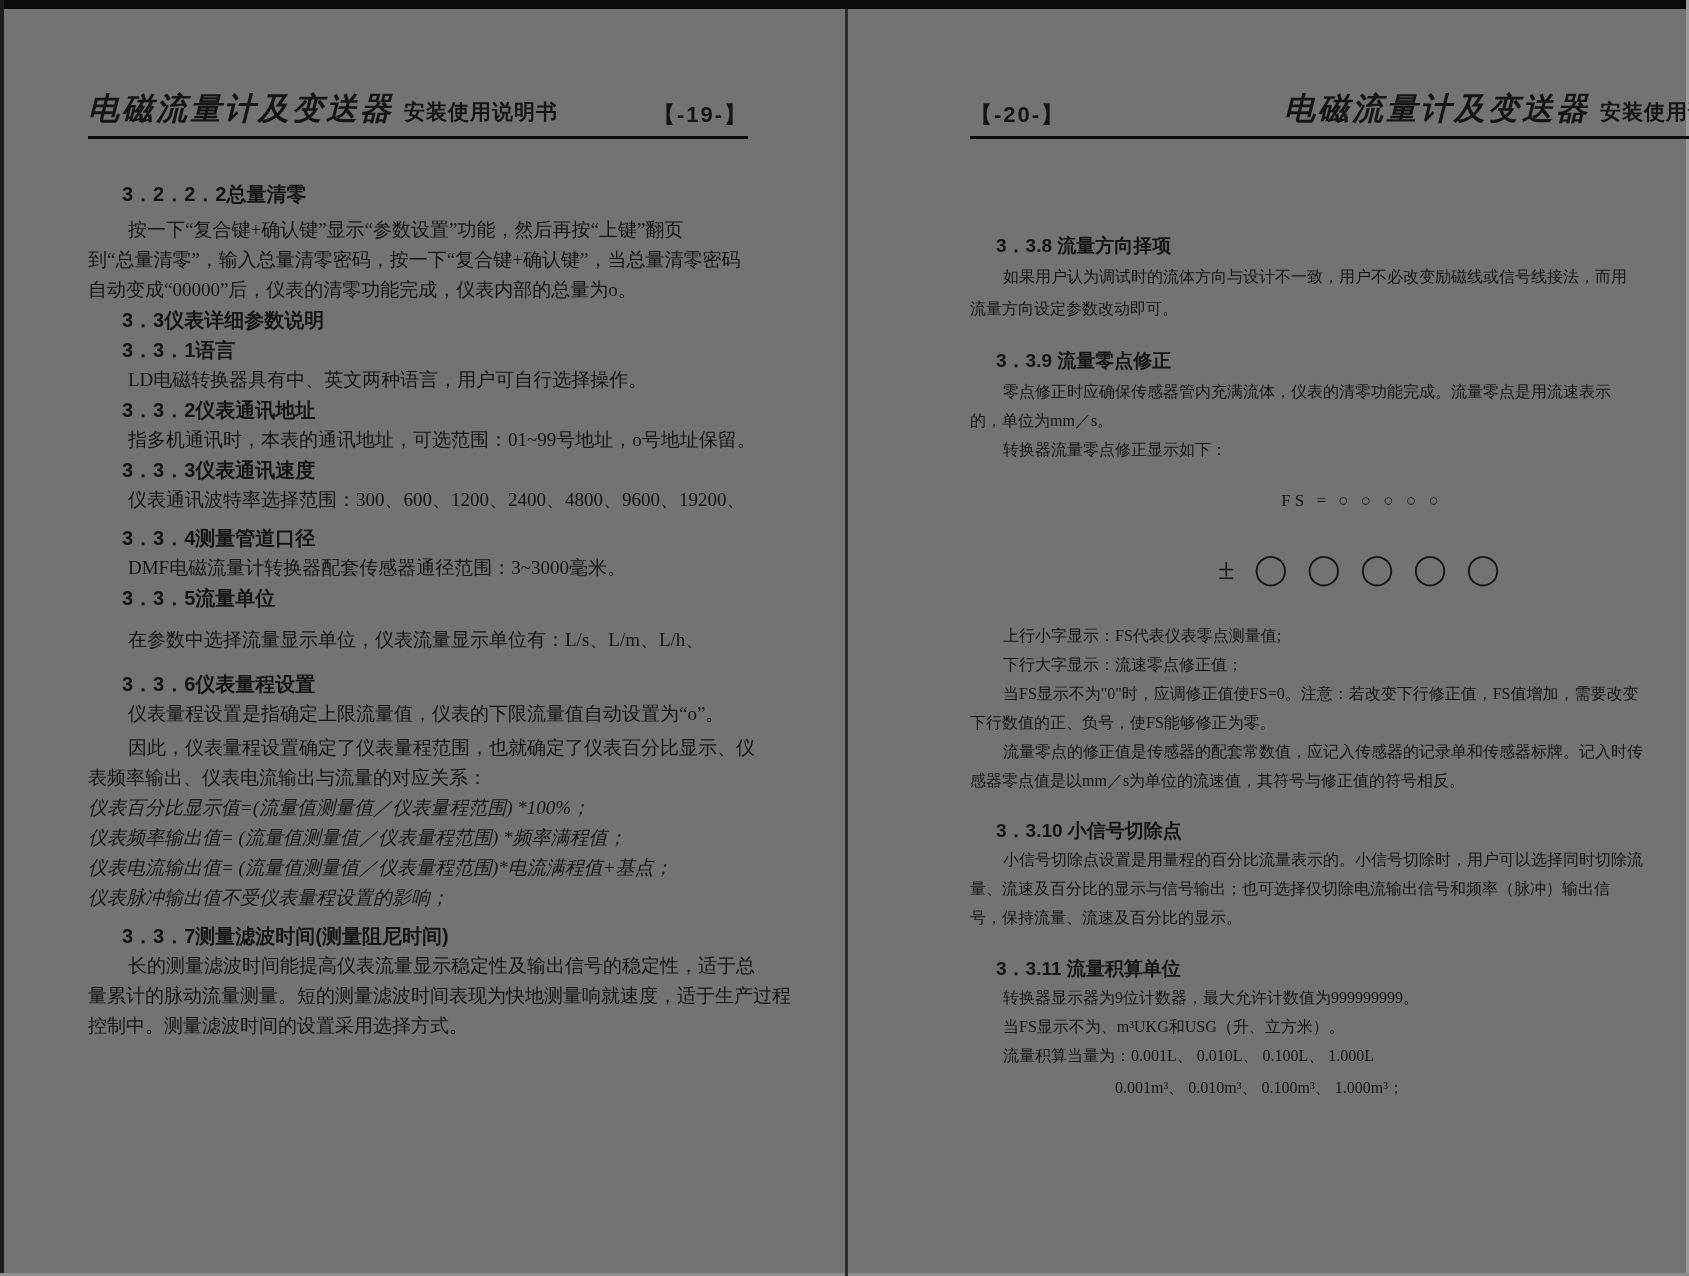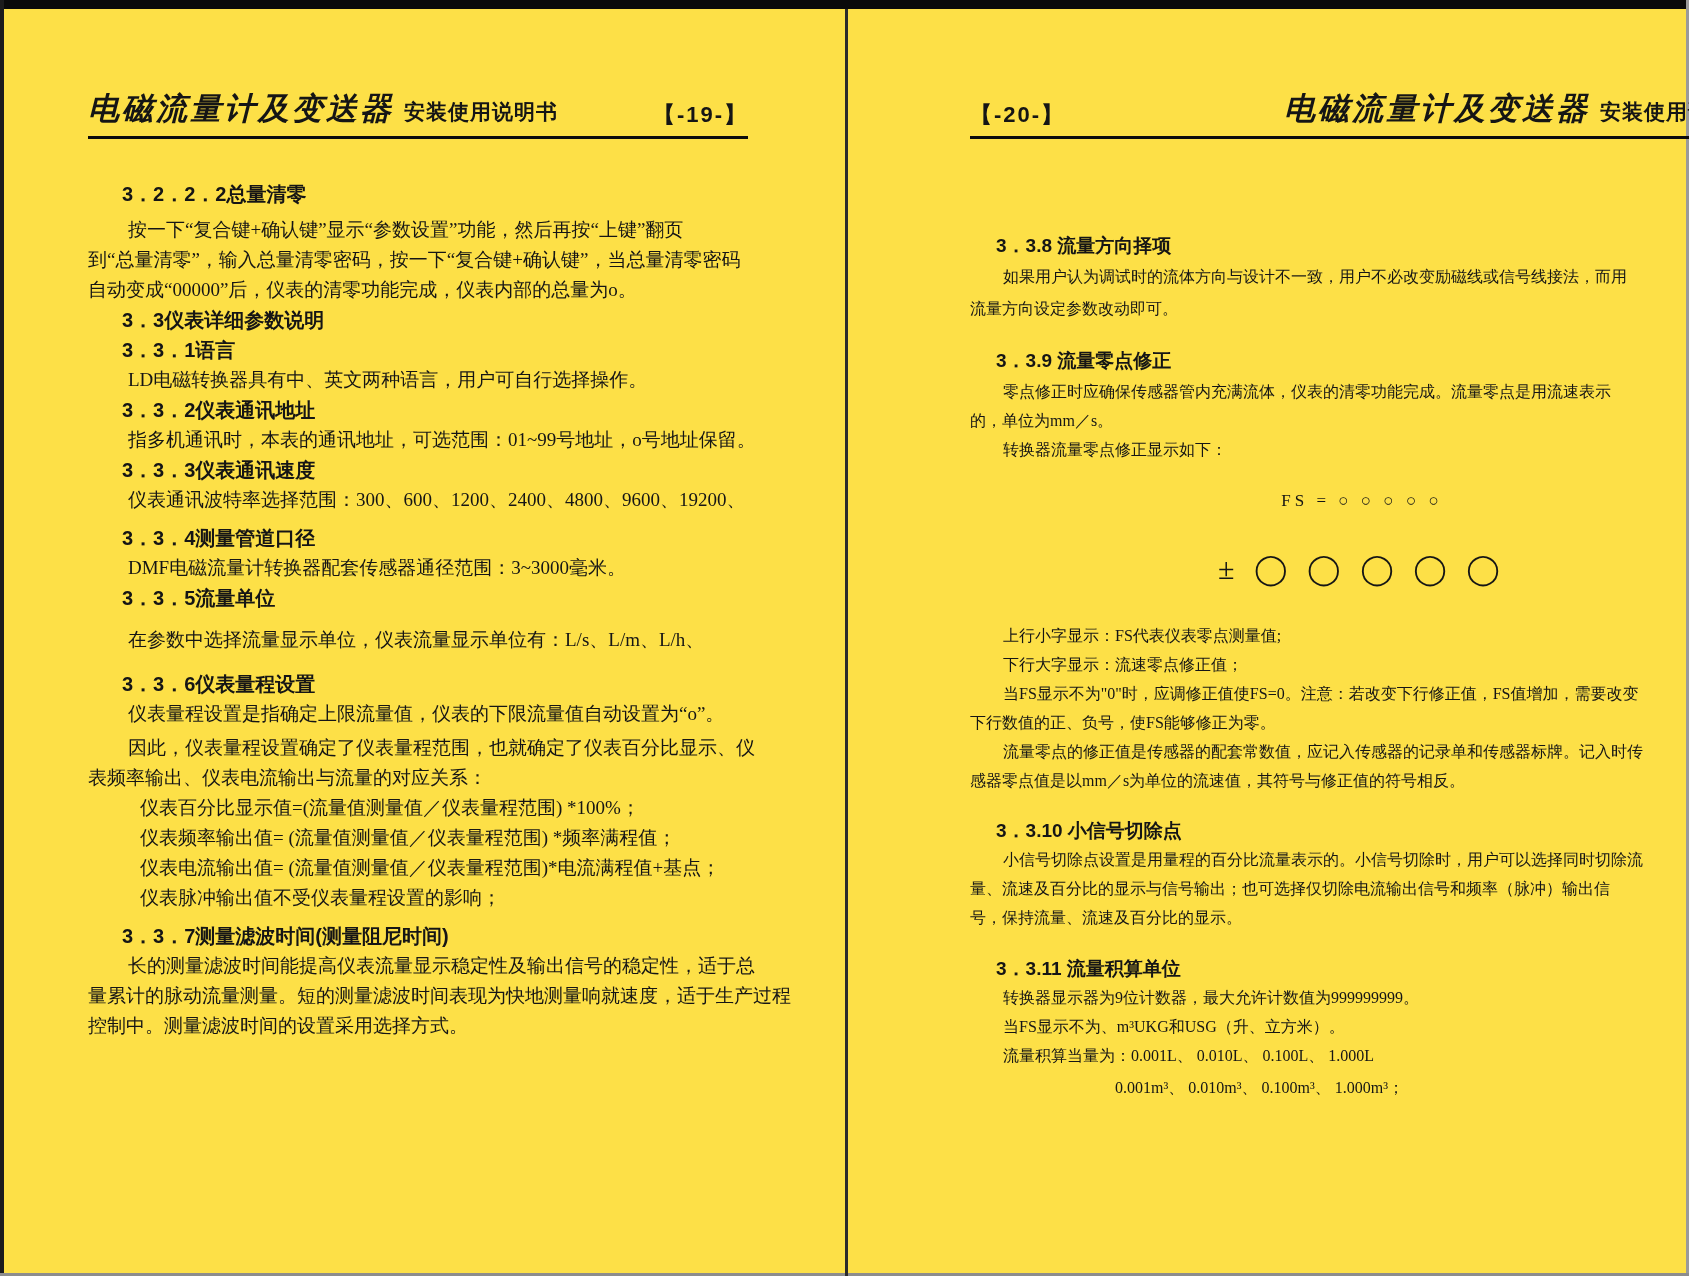--- a/index.html
+++ b/index.html
@@ -1,16 +1,16 @@
 <!DOCTYPE html>
 <html><head>
 <meta charset="utf-8">
 <style>
   html,body{margin:0;padding:0;background:#e8e8e8;}
-  .sheet{position:relative;width:1689px;height:1276px;background:#fde047;overflow:hidden;
+  .sheet{position:relative;width:1689px;height:1276px;background:#737373;overflow:hidden;
          font-family:"Liberation Serif",serif;color:#151515;}
   
   .topbar{position:absolute;top:0;left:0;width:100%;height:9px;background:#0a0a0a;}
   .edge-left{position:absolute;top:0;left:0;width:4px;height:100%;background:#1c1c1c;}
   .edge-right{position:absolute;top:0;right:0;width:3px;height:100%;background:#9a9a9a;}
   .edge-bottom{position:absolute;bottom:0;left:0;width:100%;height:3px;background:#8d8d8d;}
   .divider{position:absolute;top:9px;left:845px;width:3px;height:1267px;background:#2b2b2b;}
 
   .page{position:absolute;top:0;height:100%;box-sizing:border-box;padding-top:88px;}
   .page-left{left:4px;width:841px;padding-left:84px;padding-right:97px;}
@@ -28,21 +28,21 @@
   .page-left .content{margin-top:40px;}
   .page-right .content{margin-top:92px;}
 
   .ln{white-space:nowrap;}
   .page-left .ln{font-size:19px;line-height:30px;}
   .page-right .ln{font-size:16px;line-height:29px;}
   .ln.h{font-family:"Liberation Sans",sans-serif;font-weight:700;}
   .page-left .ln.h{font-size:20px;margin-left:34px;}
   .page-right .ln.h{font-size:19px;margin-left:26px;}
   .page-left .p1{margin-left:40px;}
-  .page-left .f{margin-left:52px;}
+  .page-left .f{font-style:italic;}
   .page-right .p1{margin-left:33px;}
   .page-right .p2{margin-left:145px;}
   .ln.d1{text-align:center;font-size:17px;letter-spacing:4px;line-height:34px;white-space:pre;}
   .ln.d2{text-align:center;font-size:30px;letter-spacing:6px;line-height:46px;white-space:pre;}
 </style>
 </head>
 <body>
 
 <div class="sheet">
   <div class="topbar"></div>

